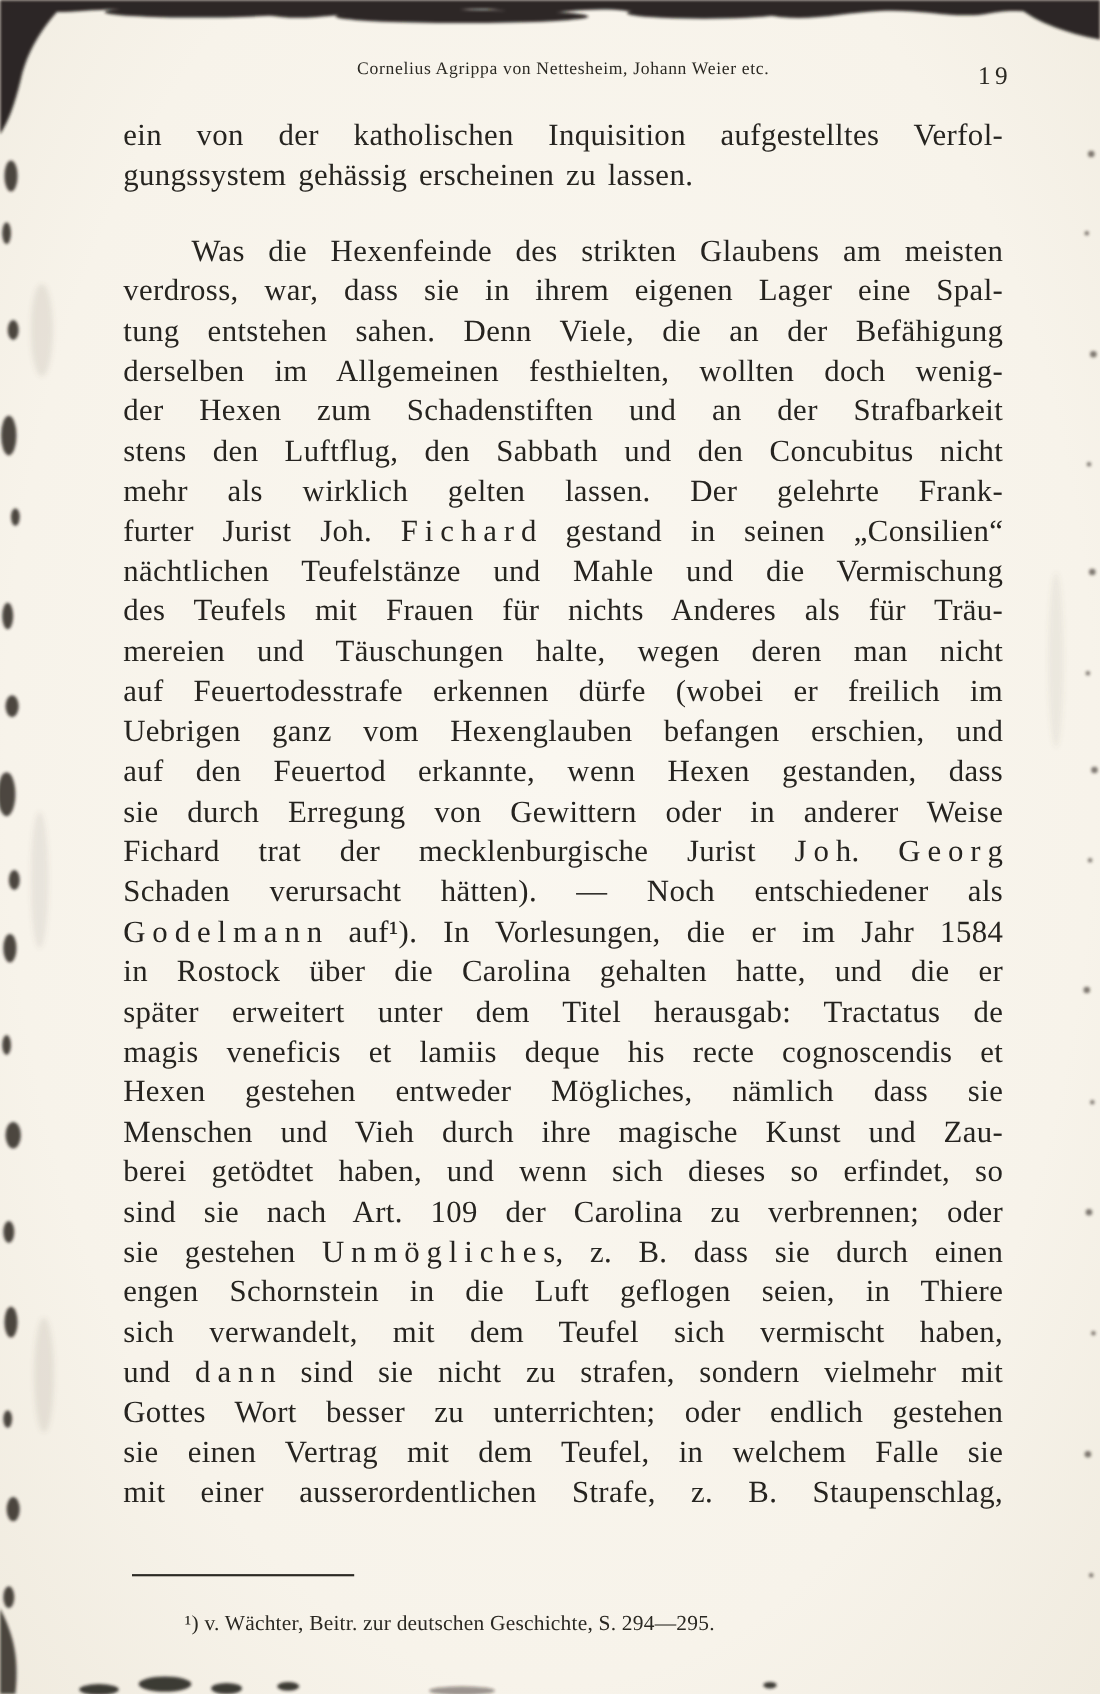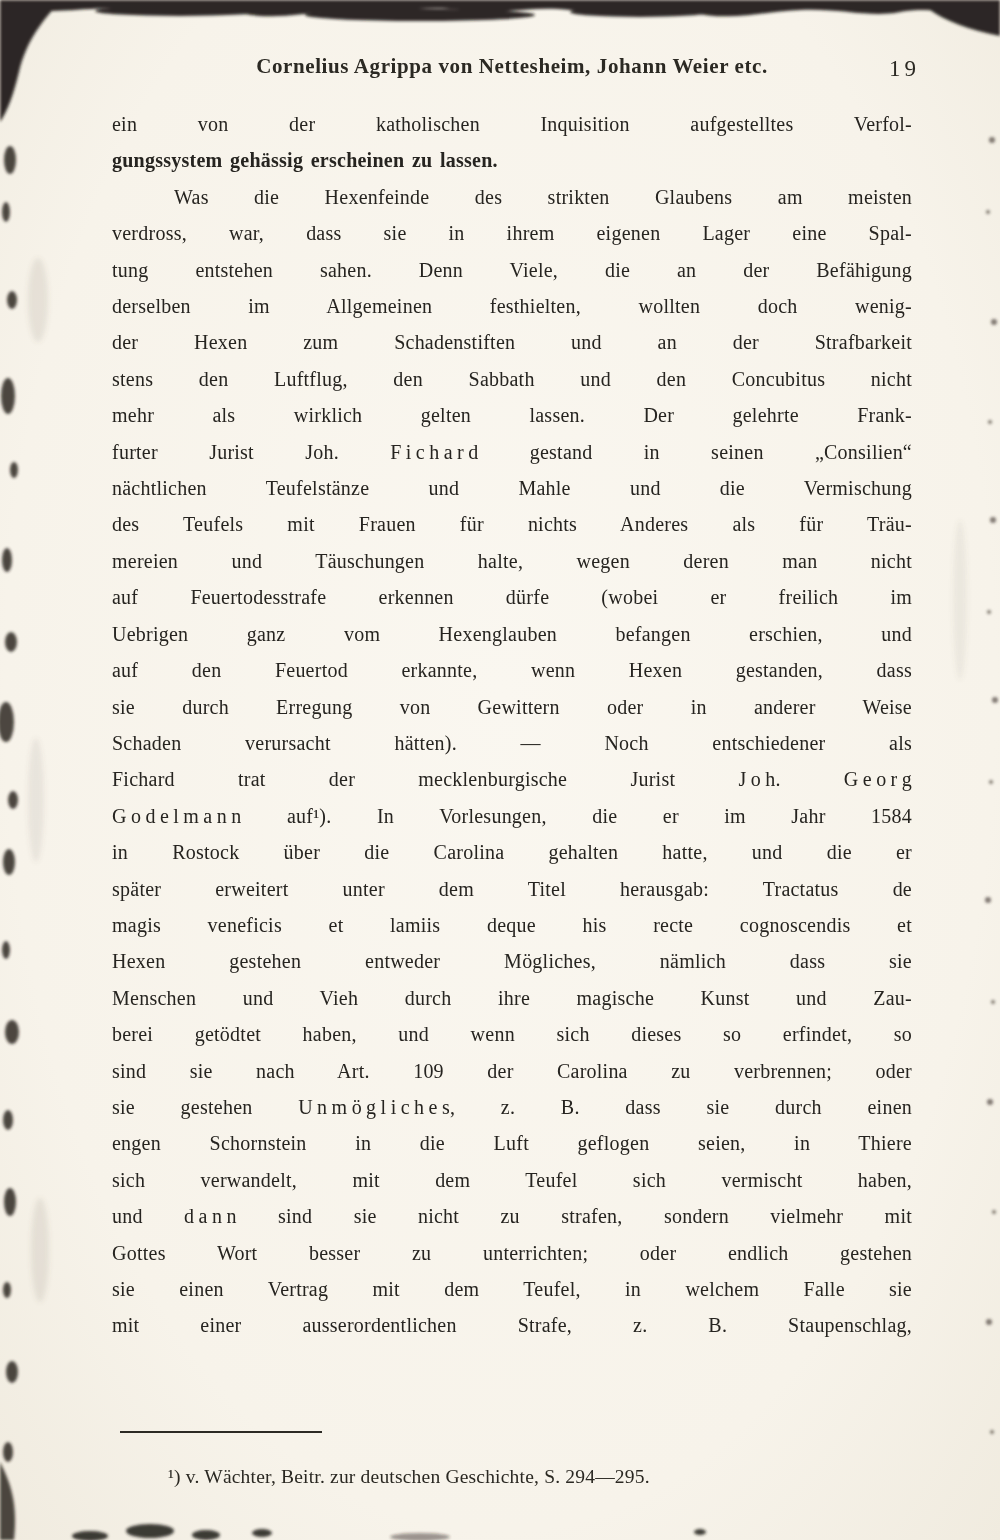--- a/index.html
+++ b/index.html
@@ -5,37 +5,37 @@
   html,body{margin:0;padding:0;}
   body{width:1000px;height:1540px;font-family:"Liberation Serif","DejaVu Serif",serif;}
   .page{
     position:relative;width:1000px;height:1540px;overflow:hidden;
     background:radial-gradient(ellipse at 50% 45%, #faf7f0 0%, #f7f3ea 70%, #f0ebdf 100%);
     color:#262420;
   }
   .scan-noise{position:absolute;inset:0;pointer-events:none;}
   .header{position:absolute;top:54px;left:112px;width:800px;height:34px;}
   .header-title{
-    display:block;text-align:center;font-size:21px;font-weight:700;
+    display:block;text-align:center;font-size:16px;font-weight:400;
     letter-spacing:0.6px;color:#2b2923;
   }
   .page-number{
     position:absolute;right:-8px;top:2px;font-size:23px;letter-spacing:4px;color:#2b2923;text-align:center;
   }
   .body-block{
     position:absolute;top:106px;left:112px;width:800px;
-    font-size:20px;line-height:36.4px;color:#262420;
+    font-size:28px;line-height:36.4px;color:#262420;
     word-spacing:0.12em;letter-spacing:0.012em;
   }
   .line{
     text-align:justify;text-align-last:justify;text-justify:inter-word;
     white-space:normal;
   }
-  .line.end{text-align-last:left;font-weight:bold;}
-  .line.indent{text-indent:62px;}
+  .line.end{text-align-last:left;}
+  .line.indent{text-indent:62px;margin-top:32px;}
   .footnote-rule{
     position:absolute;top:1431px;left:120px;width:202px;height:2px;
     background:#2c2a24;
   }
   .footnote{
     position:absolute;top:1466px;left:112px;width:800px;
     font-size:19.5px;color:#2a2822;letter-spacing:0.01em;
     padding-left:56px;box-sizing:border-box;
   }
   .footnote .italic{}
@@ -135,22 +135,22 @@
       <div class="line">stens den Luftflug, den Sabbath und den Concubitus nicht</div>
       <div class="line">mehr als wirklich gelten lassen.  Der gelehrte Frank-</div>
       <div class="line">furter Jurist Joh. F i c h a r d gestand in seinen „Consilien“</div>
       <div class="line">nächtlichen Teufelstänze und Mahle und die Vermischung</div>
       <div class="line">des Teufels mit Frauen für nichts Anderes als für Träu-</div>
       <div class="line">mereien und Täuschungen halte, wegen deren man nicht</div>
       <div class="line">auf Feuertodesstrafe erkennen dürfe (wobei er freilich im</div>
       <div class="line">Uebrigen ganz vom Hexenglauben befangen erschien, und</div>
       <div class="line">auf den Feuertod erkannte, wenn Hexen gestanden, dass</div>
       <div class="line">sie durch Erregung von Gewittern oder in anderer Weise</div>
+      <div class="line">Fichard trat der mecklenburgische Jurist J o h.  G e o r g</div>
       <div class="line">Schaden verursacht hätten). — Noch entschiedener als</div>
-      <div class="line">Fichard trat der mecklenburgische Jurist J o h.  G e o r g</div>
       <div class="line">G o d e l m a n n auf¹).  In Vorlesungen, die er im Jahr 1584</div>
       <div class="line">in Rostock über die Carolina gehalten hatte, und die er</div>
       <div class="line">später erweitert unter dem Titel herausgab: Tractatus de</div>
       <div class="line">magis veneficis et lamiis deque his recte cognoscendis et</div>
       <div class="line">Hexen gestehen entweder Mögliches, nämlich dass sie</div>
       <div class="line">Menschen und Vieh durch ihre magische Kunst und Zau-</div>
       <div class="line">berei getödtet haben, und wenn sich dieses so erfindet, so</div>
       <div class="line">sind sie nach Art. 109 der Carolina zu verbrennen; oder</div>
       <div class="line">sie gestehen U n m ö g l i c h e s, z. B. dass sie durch einen</div>
       <div class="line">engen Schornstein in die Luft geflogen seien, in Thiere</div>

